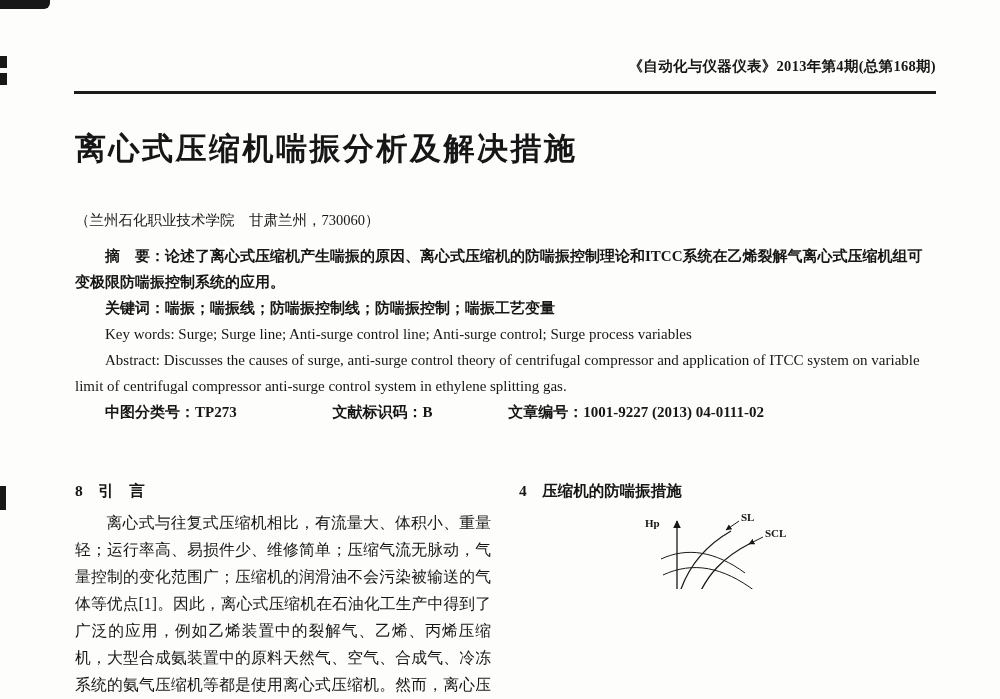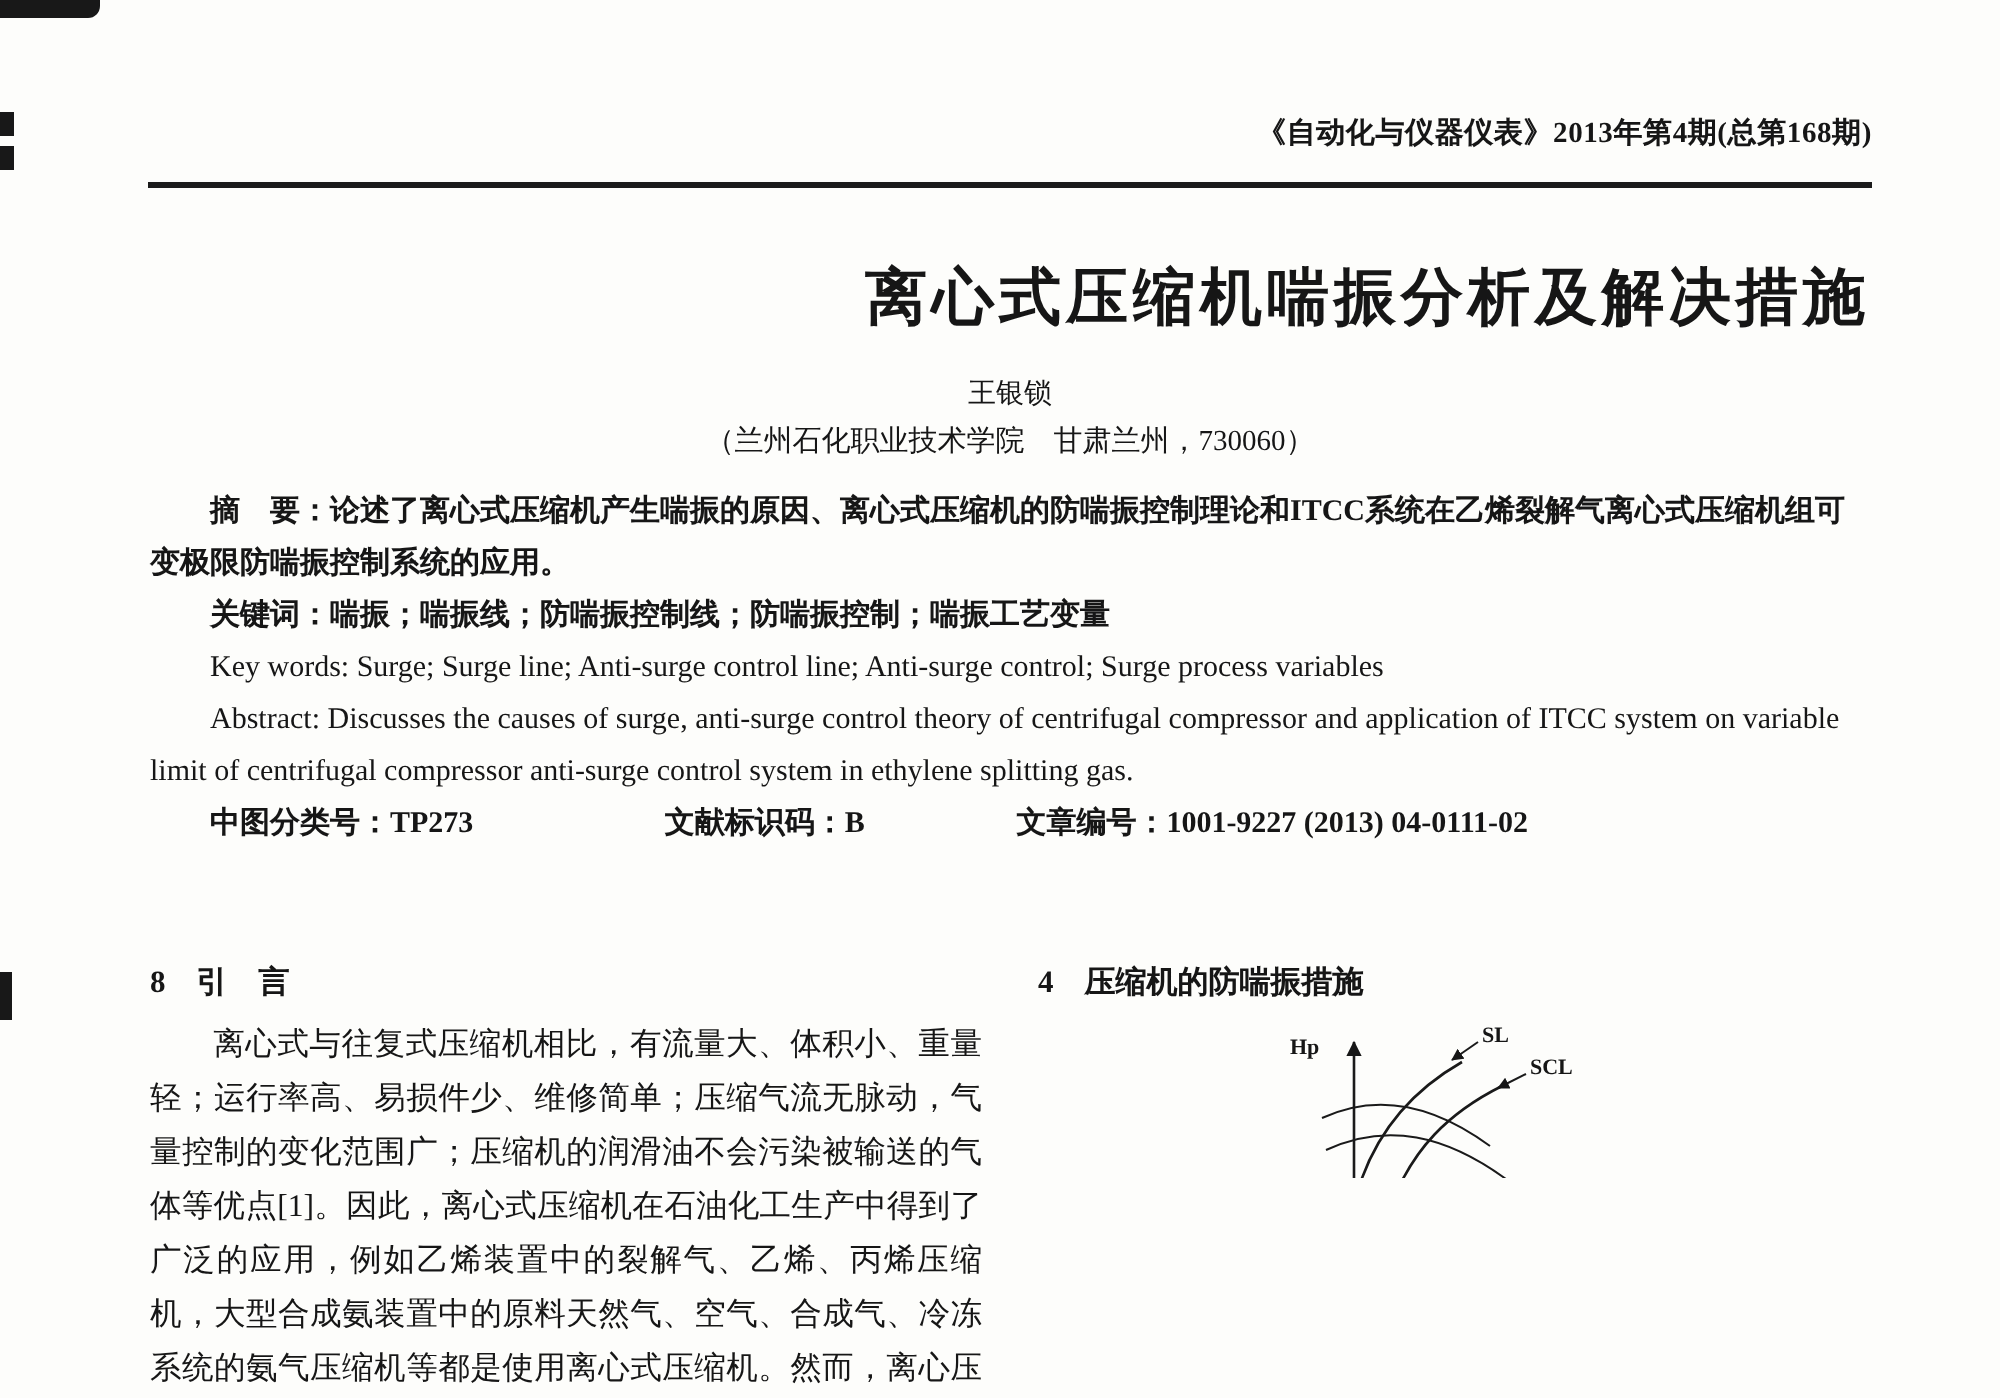--- a/index.html
+++ b/index.html
@@ -22,29 +22,29 @@
   .masthead {
     position:absolute; top:57px; right:64px;
     font-size:14.5px; font-weight:bold; letter-spacing:0.3px;text-align:right;
   }
   .rule {
     position:absolute; top:91px; left:74px; width:862px; height:2.5px;
     background:#1b1b1b;
   }
   .title {
     position:absolute; top:128px; left:75px; width:860px;
-    text-align:right; font-size:31px; font-weight:bold; letter-spacing:2.5px;
+    text-align:left; font-size:31px; font-weight:bold; letter-spacing:2.5px;
   }
   .author {
     position:absolute; top:188px; left:75px; width:860px;
     text-align:center; font-size:14px;
   }
   .affil {
     position:absolute; top:211px; left:75px; width:860px;
-    text-align:center; font-size:14.5px;
+    font-size:14.5px;
   }
   .meta {
     position:absolute; top:243px; left:75px; width:860px;
     font-size:15px; line-height:26px;
   }
   .meta p { text-indent:2em; }
   .meta .cn { font-weight:bold; }
   .clc-line { font-weight:bold; }
   .clc-line .seg1 { margin-right:92px; }
   .clc-line .seg2 { margin-right:72px; }
@@ -73,21 +73,20 @@
 
   <div class="artifact art-tl"></div>
   <div class="artifact art-l1"></div>
   <div class="artifact art-l2"></div>
   <div class="artifact art-l3"></div>
 
   <div class="masthead">《自动化与仪器仪表》2013年第4期(总第168期)</div>
   <div class="rule"></div>
 
   <h1 class="title">离心式压缩机喘振分析及解决措施</h1>
-  <div class="author">王银锁</div>
   <div class="affil">（兰州石化职业技术学院　甘肃兰州，730060）</div>
 
   <div class="meta">
     <p class="cn">摘　要：论述了离心式压缩机产生喘振的原因、离心式压缩机的防喘振控制理论和ITCC系统在乙烯裂解气离心式压缩机组可变极限防喘振控制系统的应用。</p>
     <p class="cn">关键词：喘振；喘振线；防喘振控制线；防喘振控制；喘振工艺变量</p>
     <p class="en">Key words: Surge; Surge line; Anti-surge control line; Anti-surge control; Surge process variables</p>
     <p class="en">Abstract: Discusses the causes of surge, anti-surge control theory of centrifugal compressor and application of ITCC system on variable limit of centrifugal compressor anti-surge control system in ethylene splitting gas.</p>
     <p class="clc-line">
       <span class="seg1">中图分类号：TP273</span>
       <span class="seg2">文献标识码：B</span>

